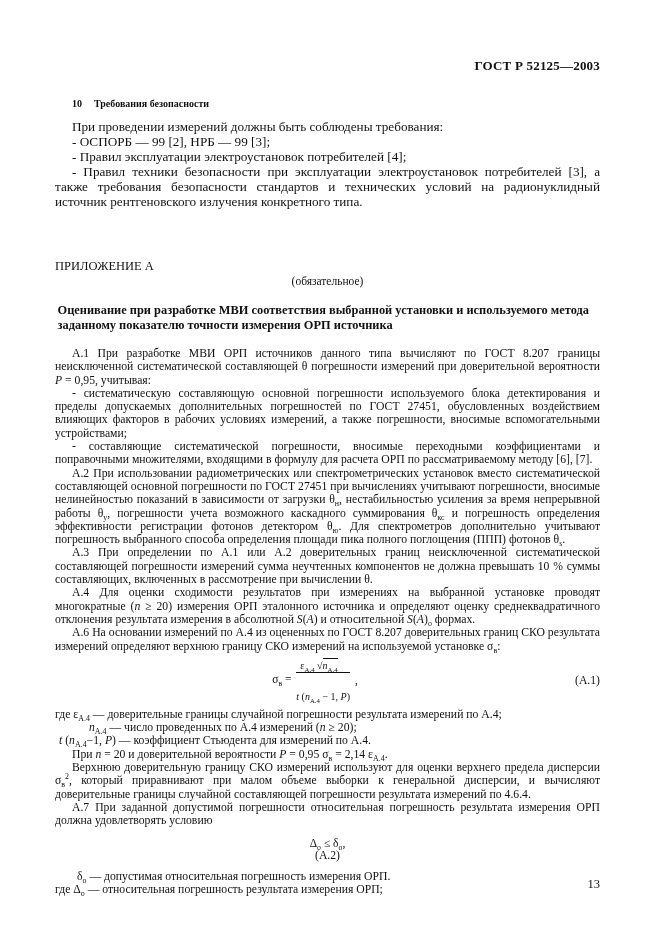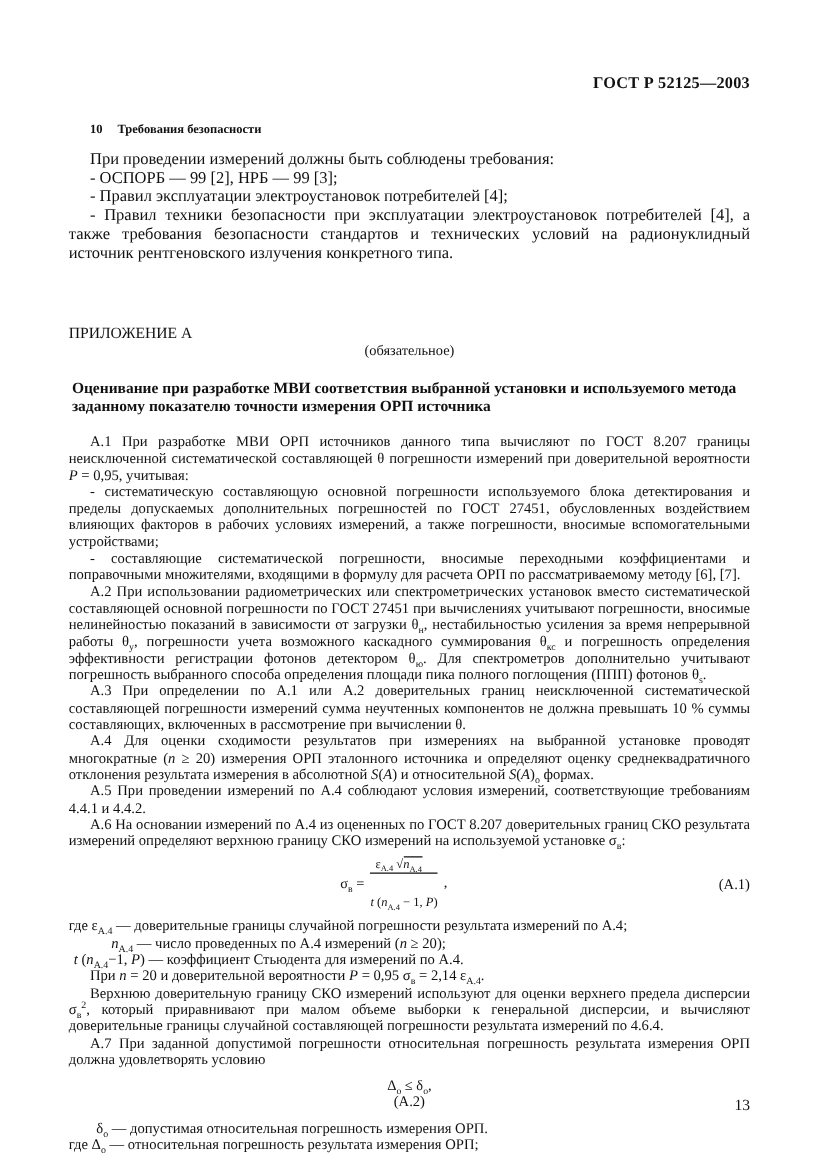--- a/index.html
+++ b/index.html
@@ -99,34 +99,33 @@
 
   <div class="hdr">ГОСТ Р 52125—2003</div>
 
   <div class="h10">
     <span class="secnum">10</span><span>Требования безопасности</span>
   </div>
 
   <p class="b ind">При проведении измерений должны быть соблюдены требования:</p>
   <p class="b ind">-  ОСПОРБ — 99 [2], НРБ — 99 [3];</p>
   <p class="b ind">-  Правил эксплуатации электроустановок потребителей [4];</p>
-  <p class="b ind">-  Правил техники безопасности при эксплуатации электроустановок потребителей [4], а также требования безопасности стандартов и технических условий на радионуклидный источник рентгеновского излучения конкретного типа.</p>
+  <p class="b ind">-  Правил техники безопасности при эксплуатации электроустановок потребителей [3], а также требования безопасности стандартов и технических условий на радионуклидный источник рентгеновского излучения конкретного типа.</p>
 
   <div class="annex-label">ПРИЛОЖЕНИЕ А</div>
   <div class="annex-sub">(обязательное)</div>
 
   <div class="annex-title">Оценивание при разработке МВИ соответствия выбранной установки и используемого метода заданному показателю точности измерения ОРП источника</div>
 
   <p class="a aind">А.1  При разработке МВИ ОРП источников данного типа вычисляют по ГОСТ 8.207 границы неисключенной систематической составляющей θ погрешности измерений при доверительной вероятности <i>P</i> = 0,95, учитывая:</p>
   <p class="a aind">-  систематическую составляющую основной погрешности используемого блока детектирования и пределы допускаемых дополнительных погрешностей по ГОСТ 27451, обусловленных воздействием влияющих факторов в рабочих условиях измерений, а также погрешности, вносимые вспомогательными устройствами;</p>
   <p class="a aind">-  составляющие систематической погрешности, вносимые переходными коэффициентами и поправочными множителями, входящими в формулу для расчета ОРП по рассматриваемому методу [6], [7].</p>
   <p class="a aind">А.2  При использовании радиометрических или спектрометрических установок вместо систематической составляющей основной погрешности по ГОСТ 27451 при вычислениях учитывают погрешности, вносимые нелинейностью показаний в зависимости от загрузки θ<sub>н</sub>, нестабильностью усиления за время непрерывной работы θ<sub>у</sub>, погрешности учета возможного каскадного суммирования θ<sub>кс</sub> и погрешность определения эффективности регистрации фотонов детектором θ<sub>ю</sub>. Для спектрометров дополнительно учитывают погрешность выбранного способа определения площади пика полного поглощения (ППП) фотонов θ<sub>s</sub>.</p>
   <p class="a aind">А.3  При определении по А.1 или А.2 доверительных границ неисключенной систематической составляющей погрешности измерений сумма неучтенных компонентов не должна превышать 10 % суммы составляющих, включенных в рассмотрение при вычислении θ.</p>
   <p class="a aind">А.4  Для оценки сходимости результатов при измерениях на выбранной установке проводят многократные (<i>n</i> ≥ 20) измерения ОРП эталонного источника и определяют оценку среднеквадратичного отклонения результата измерения в абсолютной <i>S</i>(<i>A</i>) и относительной <i>S</i>(<i>A</i>)<sub>о</sub> формах.</p>
-  <p class="a aind">А.5  При проведении измерений по А.4 соблюдают условия измерений, соответствующие требованиям 4.4.1 и 4.4.2.</p>
   <p class="a aind">А.6  На основании измерений по А.4 из оцененных по ГОСТ 8.207 доверительных границ СКО результата измерений определяют верхнюю границу СКО измерений на используемой установке σ<sub>в</sub>:</p>
 
   <div class="formula">
     <span class="fexpr">
       <span>σ<sub>в</sub> = </span><span class="frac">
           <span class="num">ε<sub>А.4</sub> √<span class="ovl"><i>n</i><sub>А.4</sub></span></span>
           <span class="den"><i>t</i> (<i>n</i><sub>А.4</sub> − 1, <i>P</i>)</span>
         </span><span> ,</span>
     </span>
     <span class="fnum">(А.1)</span>

